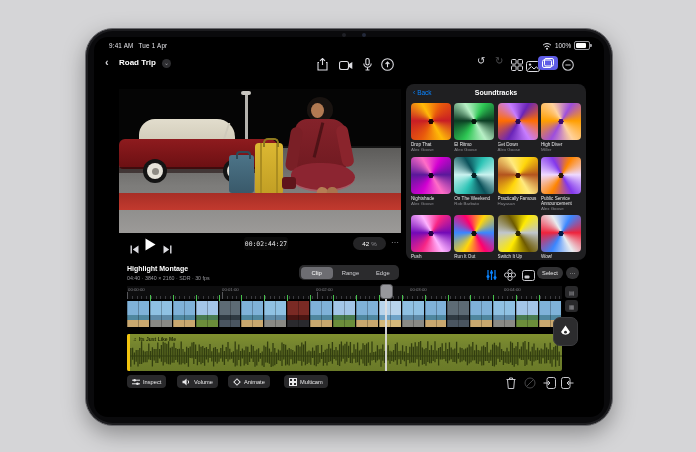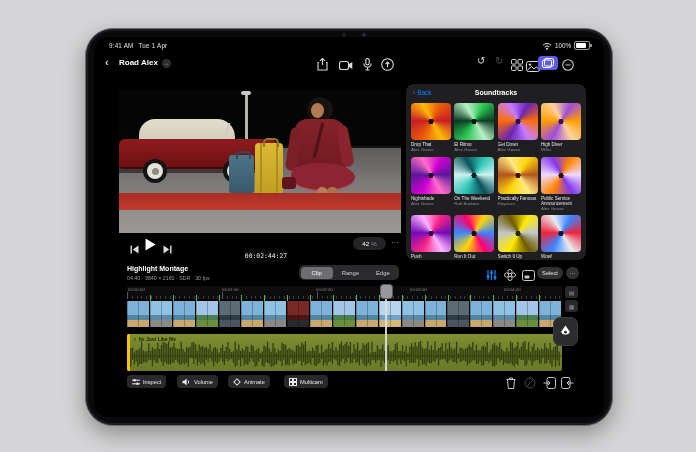--- a/index.html
+++ b/index.html
@@ -107,21 +107,21 @@
           </svg>
           <span class="st-batt-txt">100%</span>
           <div class="battery">
               <i></i>
               <em></em>
             </div>
         </div>
       </div>
 
       <div class="tb-ic chev" style="left:11px;top:19px">‹</div>
-      <div class="proj-title">Road Alex</div>
+      <div class="proj-title">Road Trip</div>
       <div class="title-badge">⌄</div>
 
       <div class="tb-ic" style="left:223px">
         <svg width="11" height="13" viewBox="0 0 11 13">
             <path d="M5.5 0.5 L5.5 7 M3 2.8 L5.5 0.5 L8 2.8" fill="none" stroke="#dcdce1" stroke-width="1.1"></path>
             <path d="M2 4.5 H1 V12 H10 V4.5 H9" fill="none" stroke="#dcdce1" stroke-width="1.1"></path>
           </svg>
       </div>
       <div class="tb-ic" style="left:245px">
         <svg width="14" height="11" viewBox="0 0 14 11">
@@ -225,21 +225,21 @@
         <svg width="11" height="13" viewBox="0 0 11 13">
             <path d="M0.5 0.5 L10.5 6.5 L0.5 12.5 Z" fill="#fff"></path>
           </svg>
       </div>
       <div class="abs" style="left:69px;top:203px">
         <svg width="9" height="9" viewBox="0 0 9 9">
             <rect x="7.1" y="0.5" width="1.4" height="8" fill="#dcdce1"></rect>
             <path d="M0.5 0.5 L6.2 4.5 L0.5 8.5 Z" fill="#dcdce1"></path>
           </svg>
       </div>
-      <div class="pill" style="left:150px;top:212px;width:44px;height:13px">00:02:44:27</div>
+      <div class="pill" style="left:150px;top:200px;width:44px;height:13px">00:02:44:27</div>
       <div class="zoom-pill" style="left:259px;top:200px;width:33px;height:13px">
         <b>42</b>
           <span>%</span>
       </div>
       <div class="abs dots" style="left:297px;top:201px">⋯</div>
 
       <div class="panel">
         <div class="panel-back">
           <span>‹</span>
           <span>Back</span>

